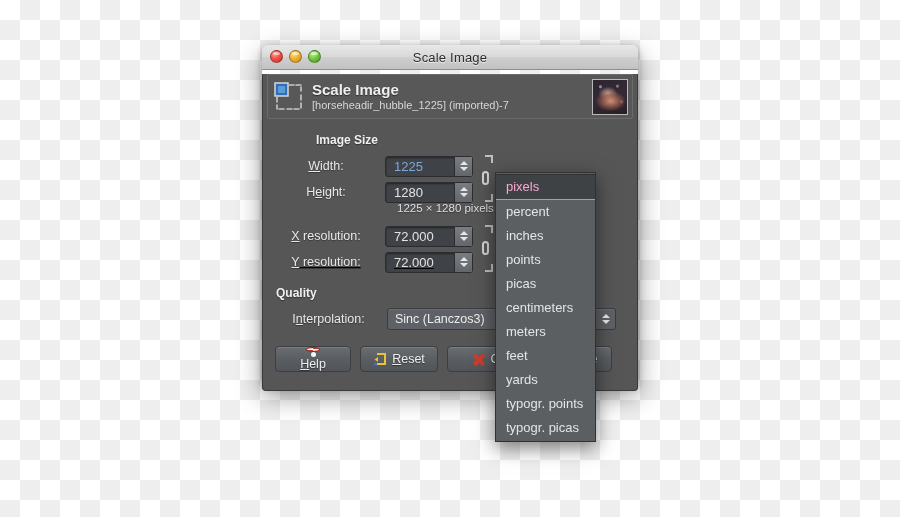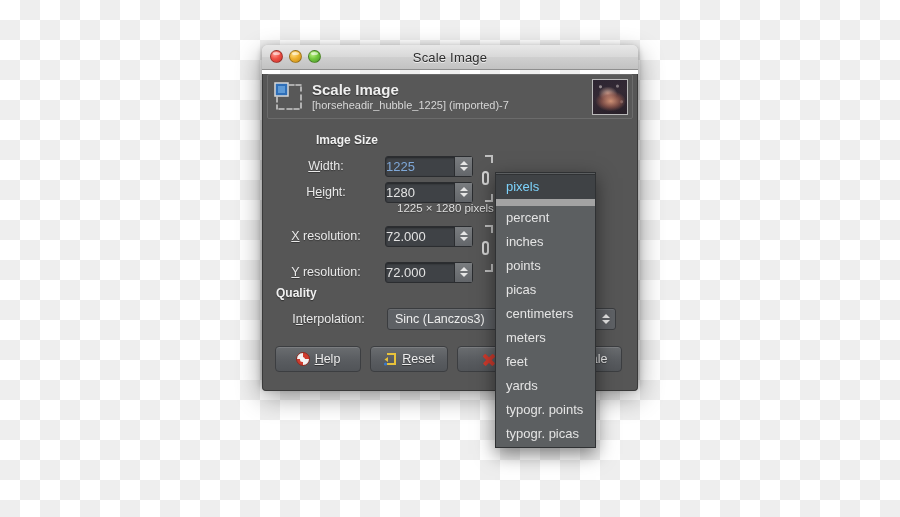--- a/index.html
+++ b/index.html
@@ -159,21 +159,21 @@
     background: #3f4246;
     border: 1px solid #2b2d30;
     border-radius: 3px;
     box-sizing: border-box;
     display: flex;
     align-items: center;
     box-shadow: inset 0 1px 2px rgba(0,0,0,0.45);
   }
   .spinbox .val {
     flex: 1 1 auto;
-    padding-left: 0;
+    padding-left: 8px;
     font-size: 13px;
     color: #e3e3e3;
     overflow: hidden;
     white-space: nowrap;
   }
   .spinbox.sel .val { color: #7fa8d8; }
   .spin-btns {
     width: 17px;
     height: 19px;
     flex: 0 0 17px;
@@ -306,23 +306,23 @@
   .dd-item {
     height: 24px;
     line-height: 24px;
     padding-left: 10px;
     font-size: 13px;
     color: #e4e4e4;
     white-space: nowrap;
   }
   .dd-item.selected {
     background: #3f4245;
-    color: #7dd3fc;
+    color: #f9a8d4;
     border-top: 1px solid #303234;
-    border-bottom: 7px solid #a3a3a3;
+    border-bottom: 1px solid #a3a3a3;
   }
 </style>
 </head>
 <body>
 
 <div class="window">
 
   <div class="titlebar">
     <div class="traffic">
       <div class="light close"></div>
@@ -389,21 +389,21 @@
           <div class="chev dn"></div>
         </div>
       </div>
       <div class="chain">
         <div class="corner" style="top:2px; right:0; border-top:2px solid #bfbfbf; border-right:2px solid #bfbfbf;"></div>
         <div class="link" style="top:18px;"></div>
         <div class="corner" style="bottom:-23px; right:0; border-bottom:2px solid #bfbfbf; border-right:2px solid #bfbfbf;"></div>
       </div>
     </div>
 
-    <div class="row" style="position:absolute; left:13px; top:185px; width:220px;">
+    <div class="row" style="position:absolute; left:13px; top:175px; width:220px;text-decoration:underline;">
       <div class="lbl" style="width:100px;"><u>Y</u> resolution:</div>
       <div class="spinbox" style="margin-left:9px;">
         <div class="val">72.000</div>
         <div class="spin-btns">
           <div class="chev up"></div>
           <div class="chev dn"></div>
         </div>
       </div>
     </div>
 
@@ -414,21 +414,21 @@
       <div class="combo" style="margin-left:6px; width:229px;">
         <span>Sinc (Lanczos3)</span>
         <span class="arrows">
           <span class="chev up"></span>
             <span class="chev dn"></span>
         </span>
       </div>
     </div>
 
     <div style="position:absolute; left:12px; top:272px; display:flex; gap:9px;">
-      <div class="btn" style="width:86px;">
+      <div class="btn" style="width:76px;flex-direction:column;">
         <span class="ic-help"></span>
         <span><u>H</u>elp</span>
       </div>
       <div class="btn" style="width:78px;">
         <span class="ic-reset">
           <svg width="14" height="13" viewBox="0 0 14 13">
             <path d="M4 1 h8 v10 h-8" fill="none" stroke="#e8c23a" stroke-width="2"></path>
             <path d="M5 4 l-3.5 2.5 l3.5 2.5 z" fill="#e8c23a"></path>
             <circle cx="2.5" cy="11" r="1.6" fill="#3a78c9"></circle>
           </svg>

